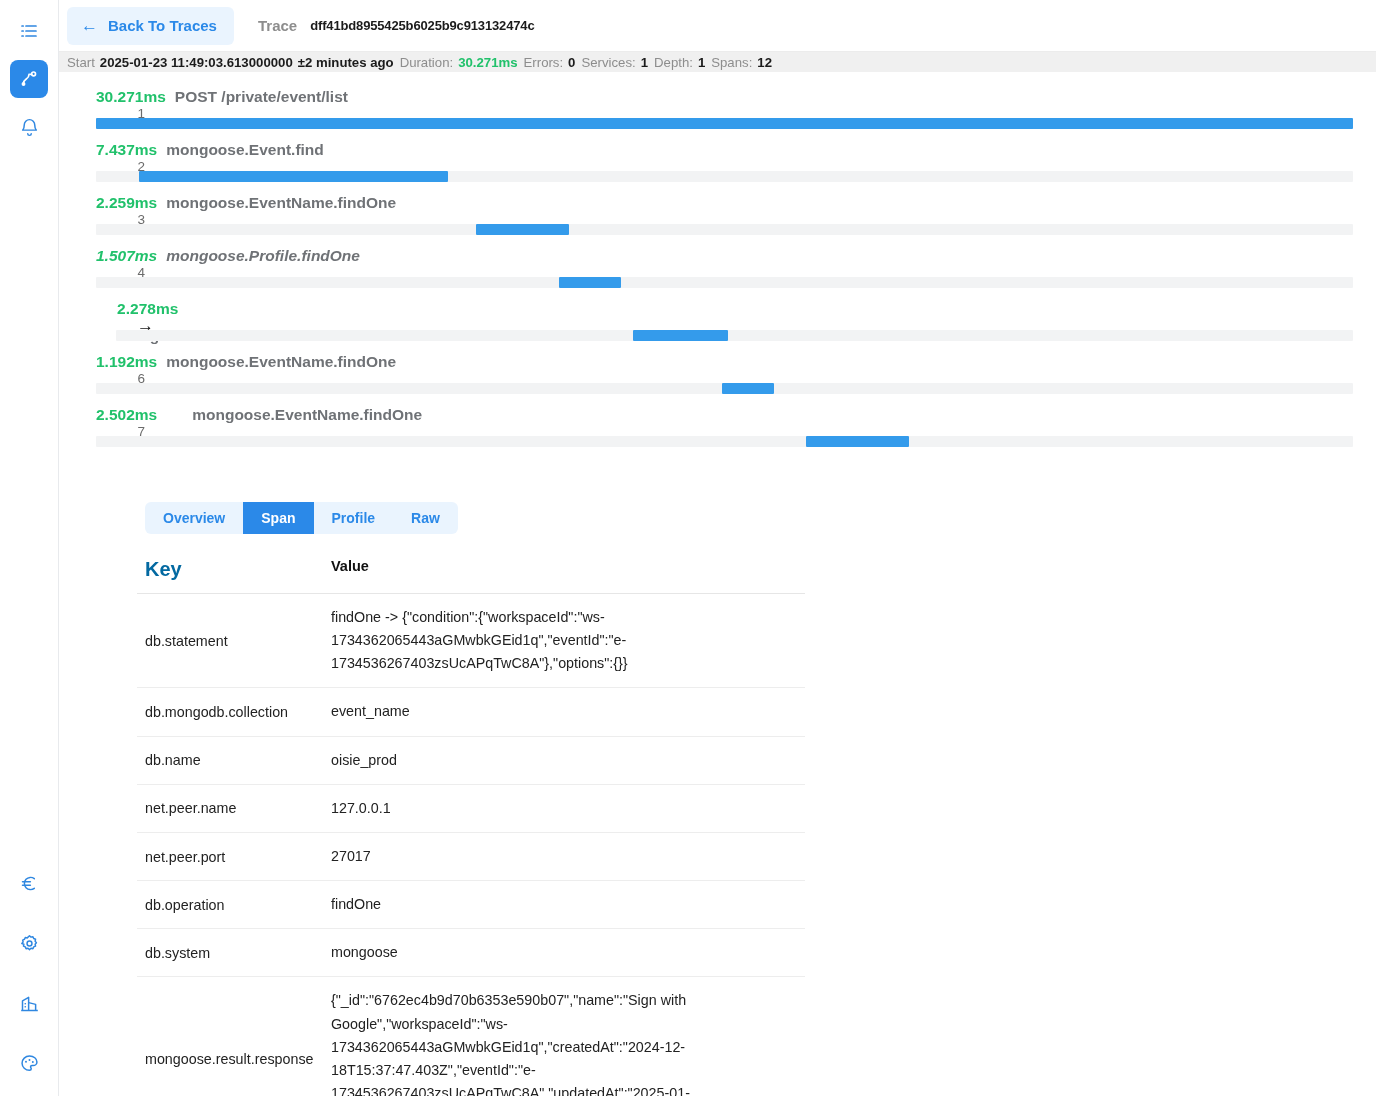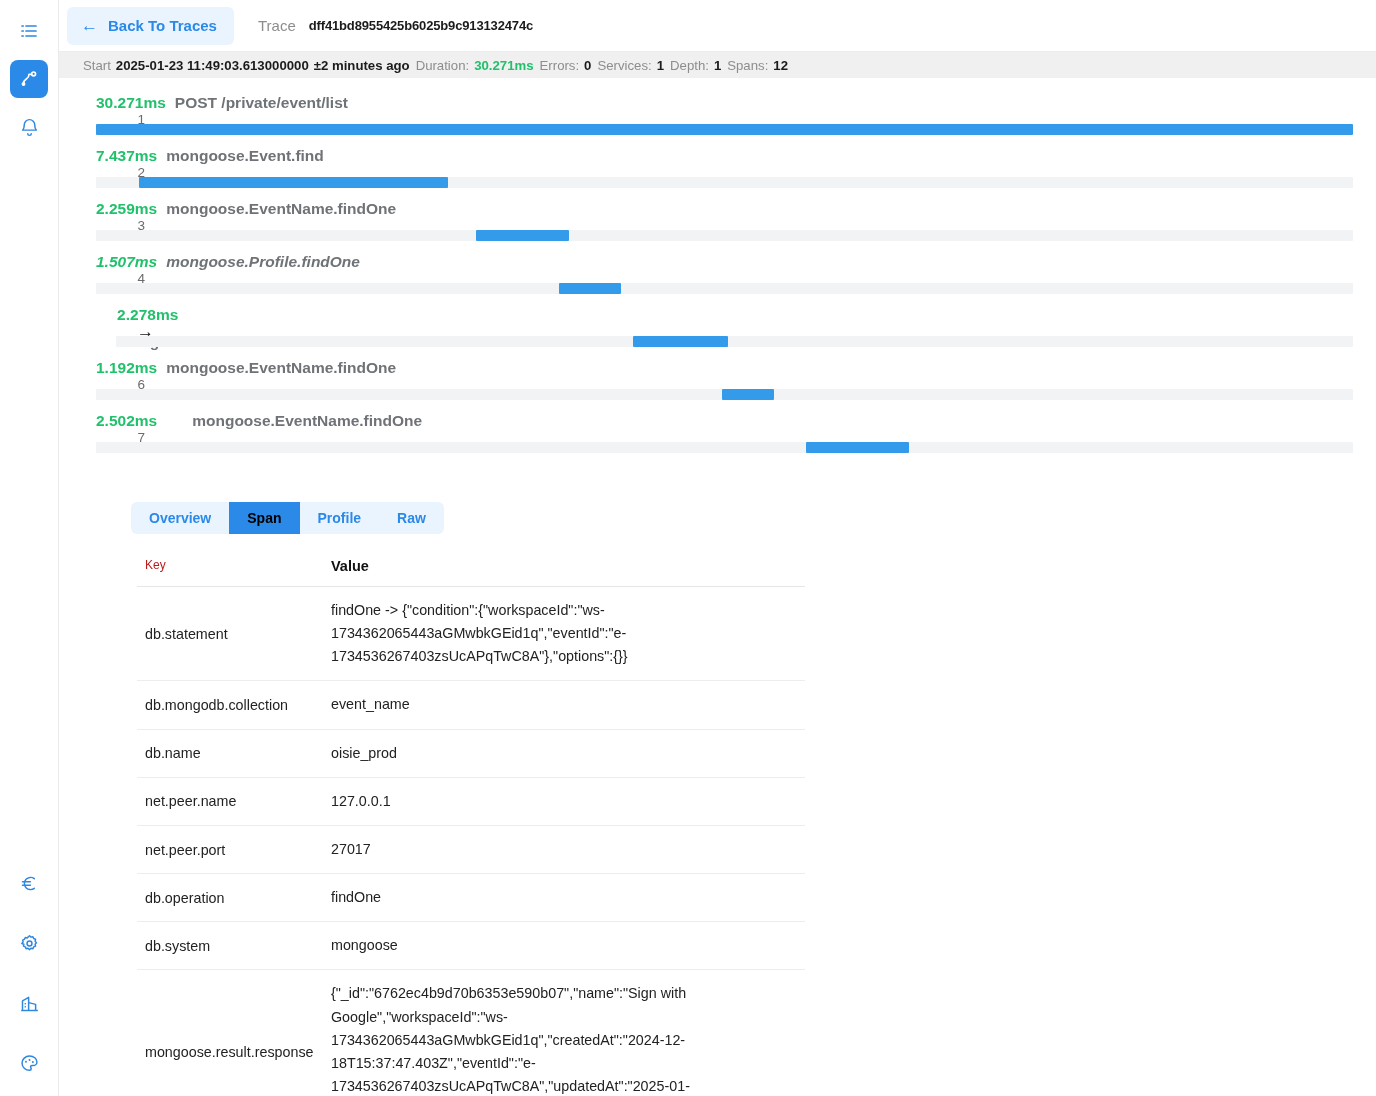--- a/index.html
+++ b/index.html
@@ -43,33 +43,33 @@
     display: flex; align-items: center; gap: 10px;
     background: #eaf4fe; color: #2b89e8;
     border-radius: 6px;
     height: 38px; padding: 0 17px 0 14px;
     font-size: 15px; font-weight: 600;
     cursor: pointer;
   }
   .back-btn .arrow { font-size: 17px; line-height: 1; display:block; }
   .trace-label {
     margin-left: 24px;
-    color: #8d8d8d; font-size: 15px; font-weight: 400;
+    color: #8d8d8d; font-size: 15px; font-weight: 700;
   }
   .trace-id {
     margin-left: 13px;
     color: #1b1b1b; font-size: 13px; font-weight: 700;
     letter-spacing: -0.15px;
   }
 
   
   .metastrip {
-    height: 26px; background: #f0f0f0;
+    height: 20px; background: #f0f0f0;
     display: flex; align-items: center;
-    padding-left: 24px;
+    padding-left: 8px;
     font-size: 13.2px;
     white-space: nowrap;
   }
   .metastrip .lbl { color: #8d8d8d; }
   .metastrip .val { color: #1b1b1b; font-weight: 700; }
   .metastrip .val.green { color: #21c16b; }
   .metastrip .grp { margin-right: 6px; display: inline-flex; gap: 5px; align-items: baseline; }
 
   
   .waterfall { padding-top: 16px; position: relative; }
@@ -90,36 +90,36 @@
   .track {
     position: absolute; height: 11px;
     background: #f2f3f4; border-radius: 1px;
   }
   .bar {
     position: absolute; top: 0; height: 11px;
     background: #349beb; border-radius: 1px;
   }
 
   
-  .tabs-wrap { position: absolute; left: 72px; top: 502px; display: flex; align-items: center; gap: 18px; }
+  .tabs-wrap { position: absolute; left: 86px; top: 502px; display: flex; align-items: center; gap: 18px; }
   .tabgroup { display: flex; background: #eaf4fe; border-radius: 6px; overflow: hidden; }
   .tab {
     padding: 0 18px; height: 32px; line-height: 32px;
     font-size: 14px; font-weight: 600; color: #2b89e8;
     cursor: pointer;
   }
-  .tab.active { background: #2b89e8; color: #000000; }
+  .tab.active { background: #2b89e8; color: #ffffff; }
 
   
   .kv { position: absolute; left: 78px; top: 550px; width: 668px; }
   .kv-head {
     display: flex; padding: 8px 0 12px 0;
     border-bottom: 1px solid #e6e6e6;
   }
-  .kv-head .c1 { width: 194px; padding-left: 8px; font-size: 12px; font-weight: 400; color: #b91c1c; }
+  .kv-head .c1 { width: 194px; padding-left: 8px; font-size: 20px; font-weight: 700; color: #0369a1; }
   .kv-head .c2 { flex: 1; font-size: 14.5px; font-weight: 700; color: #111; }
   .kv-row { display: flex; border-bottom: 1px solid #ededed; align-items: center; }
   .kv-row .k {
     width: 194px; padding: 12px 8px 12px 8px;
     font-size: 14.3px; color: #222;
   }
   .kv-row .v {
     flex: 1; padding: 12px 6px 12px 0;
     font-size: 14.3px; color: #222; line-height: 1.62;
     word-break: break-word;

